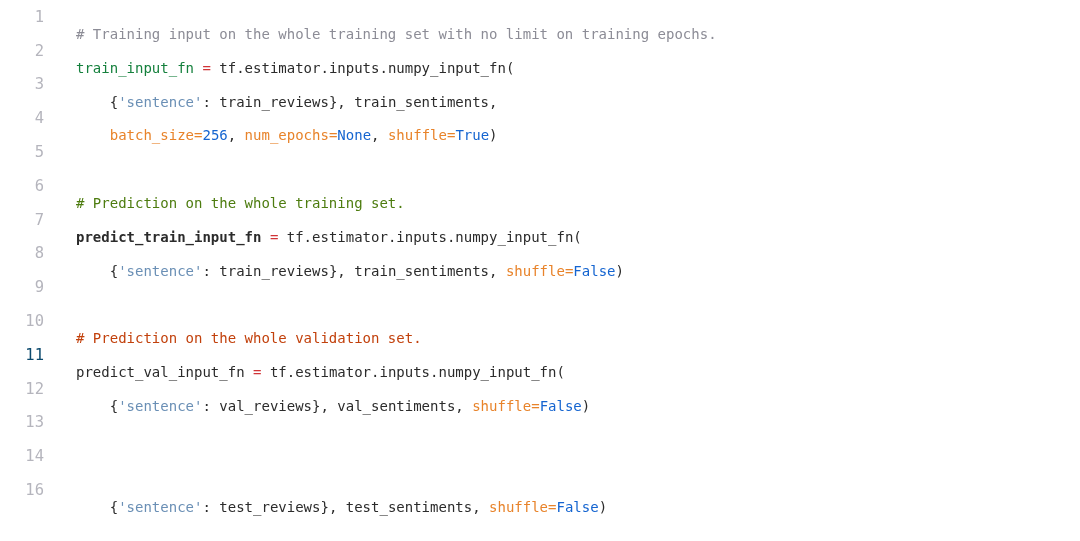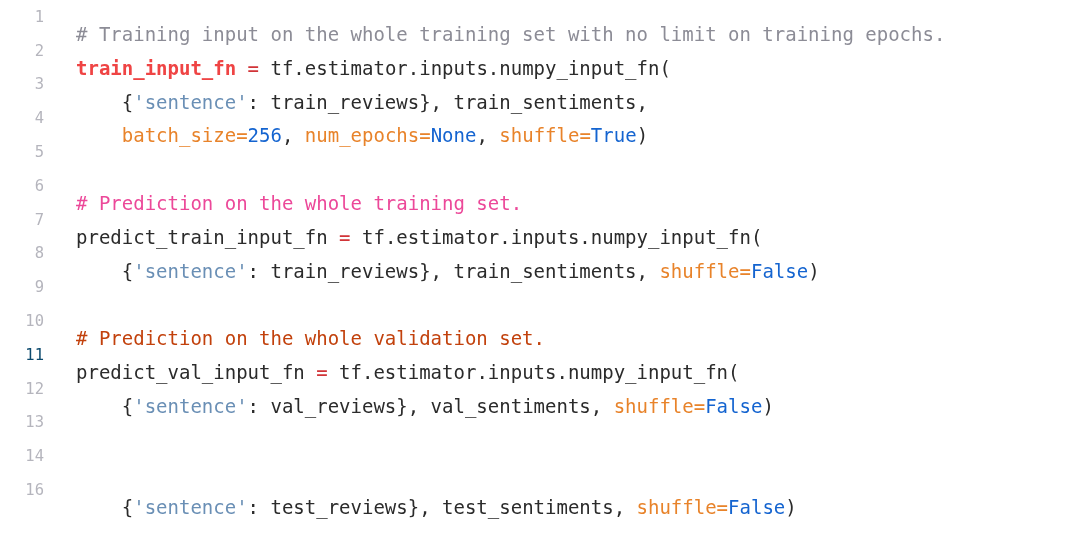--- a/index.html
+++ b/index.html
@@ -33,46 +33,46 @@
     text-align: right;
     padding-right: 0px;
     color: #b5b5bd;
     font-size: 15.5px;
     font-family: "DejaVu Sans Mono", "Liberation Mono", monospace;
     letter-spacing: 0px;
     user-select: none;
   }
   .code-text {
     padding-left: 32px;
-    font-size: 19px;
+    font-size: 14px;
     line-height: 33.8px;
     color: #2b2b2b;
     font-family: "DejaVu Sans Mono", "Liberation Mono", monospace;
     letter-spacing: 0px;
     white-space: pre;
     margin-top: 36px;
   }
   .tok-plain    { color: #2b2b2b; }
   .tok-comment  { color: #8c8c96; }
   .tok-string   { color: #6a8fb5; }
   .tok-kwarg    { color: #e8832a; }
   .tok-literal  { color: #1464d0; }
   .tok-assign   { color: #d13438; }
 </style>
 </head>
 <body>
 
 <div id="code-block" style="background: rgb(255, 255, 255);">
     <div class="code-line"><span class="ln" style="color: rgb(181, 181, 189);">1</span><span class="code-text"><span class="tok-comment" style="color: rgb(140, 140, 150);"># Training input on the whole training set with no limit on training epochs.</span></span></div>
-    <div class="code-line"><span class="ln" style="color: rgb(181, 181, 189);">2</span><span class="code-text"><span class="tok-plain" style="color: #ef4444; font-weight: bold;">train_input_fn </span><span class="tok-assign" style="color: rgb(209, 52, 56);">=</span><span class="tok-plain" style="color: rgb(43, 43, 43);"> tf.estimator.inputs.numpy_input_fn(</span></span></div>
+    <div class="code-line"><span class="ln" style="color: rgb(181, 181, 189);">2</span><span class="code-text"><span class="tok-plain" style="color: #15803d;">train_input_fn </span><span class="tok-assign" style="color: rgb(209, 52, 56);">=</span><span class="tok-plain" style="color: rgb(43, 43, 43);"> tf.estimator.inputs.numpy_input_fn(</span></span></div>
     <div class="code-line"><span class="ln" style="color: rgb(181, 181, 189);">3</span><span class="code-text"><span class="tok-plain" style="color: rgb(43, 43, 43);">    {</span><span class="tok-string" style="color: rgb(106, 143, 181);">'sentence'</span><span class="tok-plain" style="color: rgb(43, 43, 43);">: train_reviews}, train_sentiments,</span></span></div>
     <div class="code-line"><span class="ln" style="color: rgb(181, 181, 189);">4</span><span class="code-text"><span class="tok-plain" style="color: rgb(43, 43, 43);">    </span><span class="tok-kwarg" style="color: rgb(232, 131, 42);">batch_size</span><span class="tok-operator" style="color: rgb(232, 131, 42);">=</span><span class="tok-literal" style="color: rgb(20, 100, 208);">256</span><span class="tok-plain" style="color: rgb(43, 43, 43);">, </span><span class="tok-kwarg" style="color: rgb(232, 131, 42);">num_epochs</span><span class="tok-operator" style="color: rgb(232, 131, 42);">=</span><span class="tok-literal" style="color: rgb(20, 100, 208);">None</span><span class="tok-plain" style="color: rgb(43, 43, 43);">, </span><span class="tok-kwarg" style="color: rgb(232, 131, 42);">shuffle</span><span class="tok-operator" style="color: rgb(232, 131, 42);">=</span><span class="tok-literal" style="color: rgb(20, 100, 208);">True</span><span class="tok-plain" style="color: rgb(43, 43, 43);">)</span></span></div>
     <div class="code-line"><span class="ln" style="color: rgb(181, 181, 189);">5</span><span class="code-text">&nbsp;</span></div>
-    <div class="code-line"><span class="ln" style="color: rgb(181, 181, 189);">6</span><span class="code-text"><span class="tok-comment" style="color: #ec4899;"># Prediction on the whole training set.</span></span></div>
-    <div class="code-line"><span class="ln" style="color: rgb(181, 181, 189);">7</span><span class="code-text"><span class="tok-plain" style="color: rgb(43, 43, 43);">predict_train_input_fn </span><span class="tok-assign" style="color: rgb(209, 52, 56);">=</span><span class="tok-plain" style="color: rgb(43, 43, 43);"> tf.estimator.inputs.numpy_input_fn(</span></span></div>
+    <div class="code-line"><span class="ln" style="color: rgb(181, 181, 189);">6</span><span class="code-text"><span class="tok-comment" style="color: #4d7c0f;"># Prediction on the whole training set.</span></span></div>
+    <div class="code-line"><span class="ln" style="color: rgb(181, 181, 189);">7</span><span class="code-text"><span class="tok-plain" style="color: rgb(43, 43, 43); font-weight: bold;">predict_train_input_fn </span><span class="tok-assign" style="color: rgb(209, 52, 56);">=</span><span class="tok-plain" style="color: rgb(43, 43, 43);"> tf.estimator.inputs.numpy_input_fn(</span></span></div>
     <div class="code-line"><span class="ln" style="color: rgb(181, 181, 189);">8</span><span class="code-text"><span class="tok-plain" style="color: rgb(43, 43, 43);">    {</span><span class="tok-string" style="color: rgb(106, 143, 181);">'sentence'</span><span class="tok-plain" style="color: rgb(43, 43, 43);">: train_reviews}, train_sentiments, </span><span class="tok-kwarg" style="color: rgb(232, 131, 42);">shuffle</span><span class="tok-operator" style="color: rgb(232, 131, 42);">=</span><span class="tok-literal" style="color: rgb(20, 100, 208);">False</span><span class="tok-plain" style="color: rgb(43, 43, 43);">)</span></span></div>
     <div class="code-line"><span class="ln" style="color: rgb(181, 181, 189);">9</span><span class="code-text">&nbsp;</span></div>
     <div class="code-line"><span class="ln" style="color: rgb(181, 181, 189);">10</span><span class="code-text"><span class="tok-comment" style="color: #c2410c;"># Prediction on the whole validation set.</span></span></div>
     <div class="code-line"><span class="ln" style="color: #0c4a6e;">11</span><span class="code-text"><span class="tok-plain" style="color: rgb(43, 43, 43);">predict_val_input_fn </span><span class="tok-assign" style="color: rgb(209, 52, 56);">=</span><span class="tok-plain" style="color: rgb(43, 43, 43);"> tf.estimator.inputs.numpy_input_fn(</span></span></div>
     <div class="code-line"><span class="ln" style="color: rgb(181, 181, 189);">12</span><span class="code-text"><span class="tok-plain" style="color: rgb(43, 43, 43);">    {</span><span class="tok-string" style="color: rgb(106, 143, 181);">'sentence'</span><span class="tok-plain" style="color: rgb(43, 43, 43);">: val_reviews}, val_sentiments, </span><span class="tok-kwarg" style="color: rgb(232, 131, 42);">shuffle</span><span class="tok-operator" style="color: rgb(232, 131, 42);">=</span><span class="tok-literal" style="color: rgb(20, 100, 208);">False</span><span class="tok-plain" style="color: rgb(43, 43, 43);">)</span></span></div>
     <div class="code-line"><span class="ln" style="color: rgb(181, 181, 189);">13</span><span class="code-text">&nbsp;</span></div>
     <div class="code-line"><span class="ln" style="color: rgb(181, 181, 189);">14</span></div>
     <div class="code-line"><span class="ln" style="color: rgb(181, 181, 189);">16</span><span class="code-text"><span class="tok-plain" style="color: rgb(43, 43, 43);">    {</span><span class="tok-string" style="color: rgb(106, 143, 181);">'sentence'</span><span class="tok-plain" style="color: rgb(43, 43, 43);">: test_reviews}, test_sentiments, </span><span class="tok-kwarg" style="color: rgb(232, 131, 42);">shuffle</span><span class="tok-operator" style="color: rgb(232, 131, 42);">=</span><span class="tok-literal" style="color: rgb(20, 100, 208);">False</span><span class="tok-plain" style="color: rgb(43, 43, 43);">)</span></span></div>
   </div>
 

